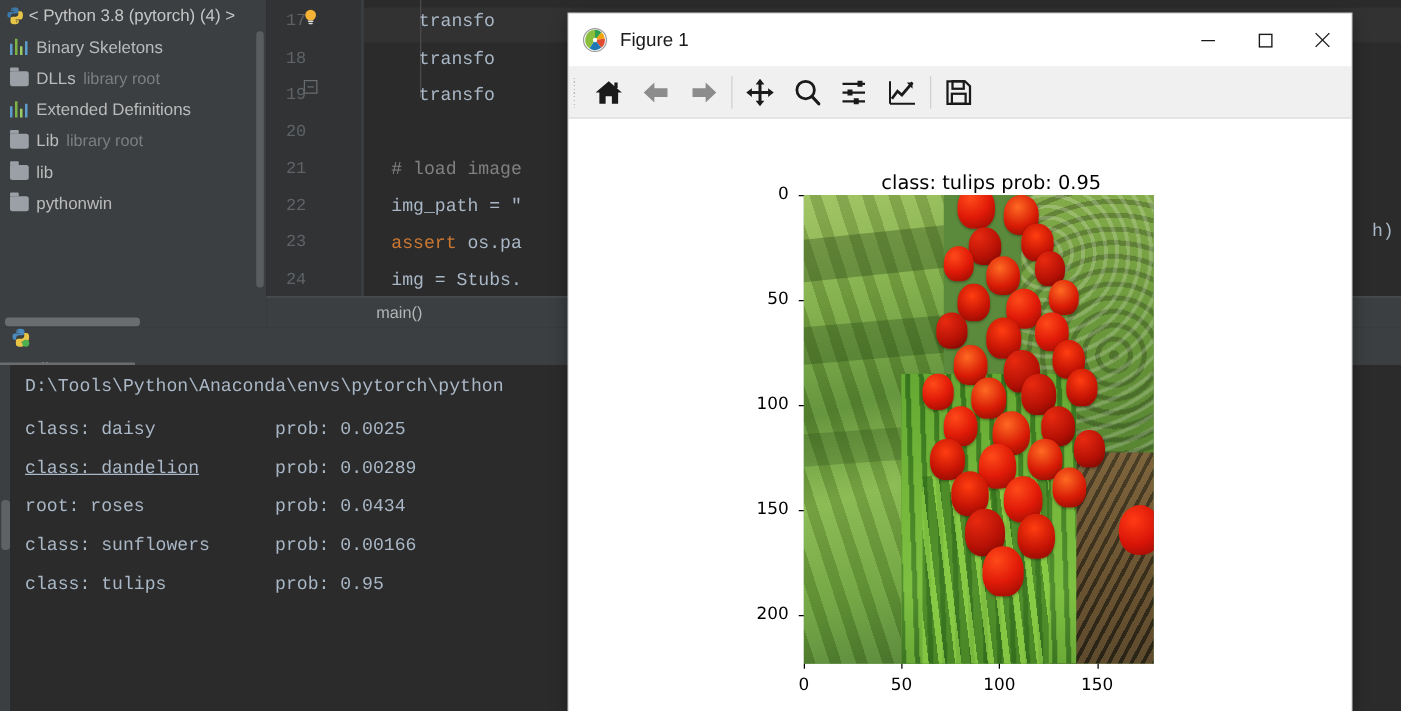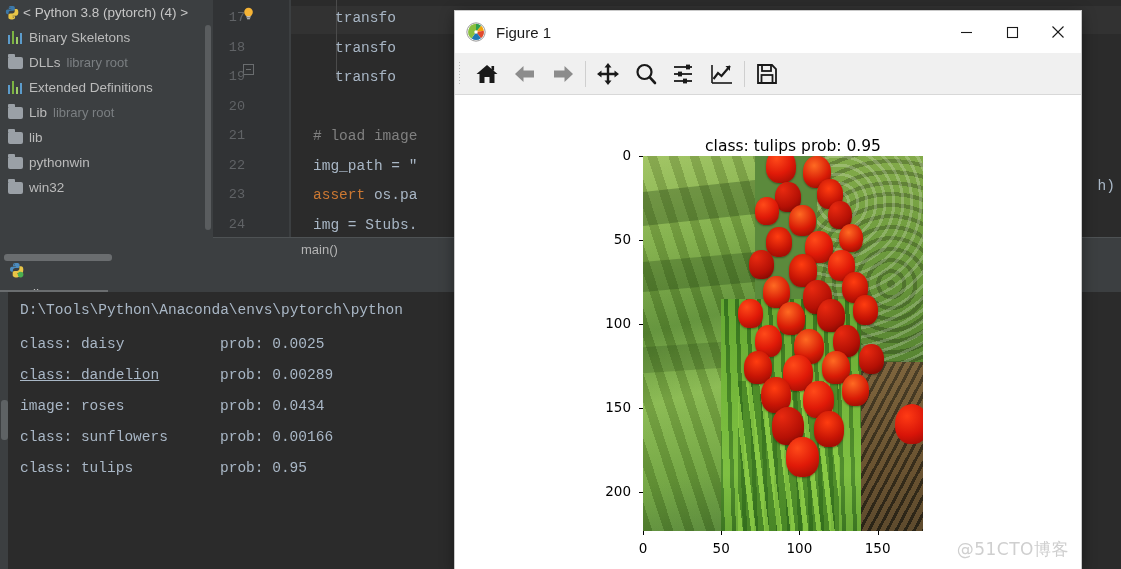--- a/index.html
+++ b/index.html
@@ -255,24 +255,20 @@
             <span>Lib</span>
             <span class="proj-sub">library root</span>
           </div>
           <div class="proj-row">
             <span class="ico ico-folder"></span>
             <span>lib</span>
           </div>
           <div class="proj-row">
             <span class="ico ico-folder"></span>
             <span>pythonwin</span>
-          </div>
-          <div class="proj-row">
-            <span class="ico ico-folder"></span>
-            <span>win32</span>
           </div>
         </div>
 
       <div class="proj-scroll"></div>
       <div class="proj-hscroll"></div>
     </div>
 
     <div class="editor">
       <div class="caret-band" style="top:6px;"></div>
       <div class="gutter">
@@ -330,21 +326,21 @@
         <div class="tab-underline"></div>
       </div>
       <div class="console-left-gutter">
         <div class="console-scrollbar-v"></div>
       </div>
       <div class="console-body">
         <div class="console-line" style="top:10px;">D:\Tools\Python\Anaconda\envs\pytorch\python</div>
         <div id="console-results">
             <div class="console-line" style="top: 44px;"><span style="display: inline-block; width: 200px;">class: daisy</span><span>prob: 0.0025</span></div>
             <div class="console-line" style="top: 75px;"><span style="display: inline-block; width: 200px; text-decoration: underline;">class: dandelion</span><span>prob: 0.00289</span></div>
-            <div class="console-line" style="top: 106px;"><span style="display: inline-block; width: 200px;">image: roses</span><span>prob: 0.0434</span></div>
+            <div class="console-line" style="top: 106px;"><span style="display: inline-block; width: 200px;">root: roses</span><span>prob: 0.0434</span></div>
             <div class="console-line" style="top: 137px;"><span style="display: inline-block; width: 200px;">class: sunflowers</span><span>prob: 0.00166</span></div>
             <div class="console-line" style="top: 168px;"><span style="display: inline-block; width: 200px;">class: tulips</span><span>prob: 0.95</span></div>
           </div>
       </div>
     </div>
   </div>
 
   <div class="figwin">
 
     <div class="figtitle">
@@ -533,16 +529,15 @@
           <div class="xtick" style="left: 168px; top: 445px;">0</div>
           <div class="xtick-mark" style="left: 188px; top: 436px;"></div>
           <div class="xtick" style="left: 246.212px; top: 445px;">50</div>
           <div class="xtick-mark" style="left: 266.212px; top: 436px;"></div>
           <div class="xtick" style="left: 324.425px; top: 445px;">100</div>
           <div class="xtick-mark" style="left: 344.425px; top: 436px;"></div>
           <div class="xtick" style="left: 402.637px; top: 445px;">150</div>
           <div class="xtick-mark" style="left: 422.637px; top: 436px;"></div>
         </div>
 
-      <div class="watermark">@51CTO博客</div>
     </div>
   </div>
 </div>
 
 </body></html>

